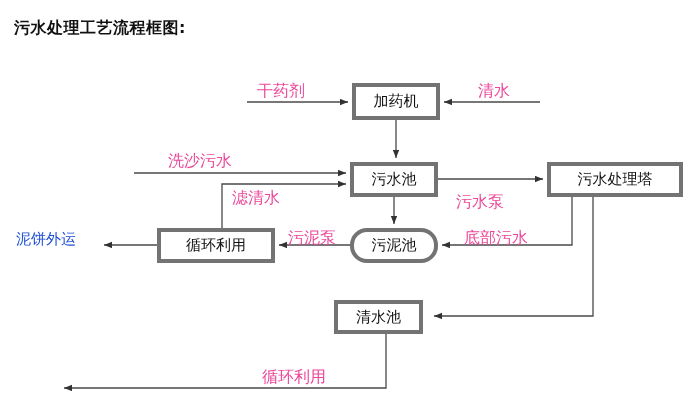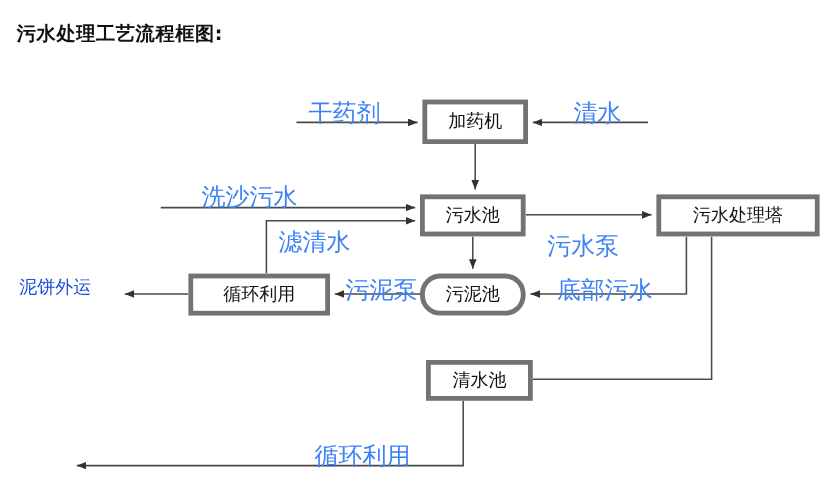--- a/index.html
+++ b/index.html
@@ -45,22 +45,22 @@
     display: flex;
     align-items: center;
     justify-content: center;
     font-size: 15px;
     color: #111111;
     white-space: nowrap;
     z-index: 3;
   }
   .edge-label {
     position: absolute;
-    font-size: 20px;
-    color: #3b82f6;
+    font-size: 16px;
+    color: #ec4899;
     white-space: nowrap;
     z-index: 4;
     background: transparent;
   }
   .terminal-label {
     position: absolute;
     font-size: 15px;
     color: #1d4ed8;
     white-space: nowrap;
     z-index: 4;
@@ -127,21 +127,21 @@
   </div>
 
   <div class="node" style="left:157px;top:228px;width:118px;height:35px;">
     <span>循环利用</span>
   </div>
 
   <div class="node" style="left:350px;top:228px;width:88px;height:35px;border-radius:17px;">
     <span>污泥池</span>
   </div>
 
-  <div class="node" style="left:355px;top:300px;width:89px;height:34px;justify-content:center;">
+  <div class="node" style="left:334px;top:300px;width:89px;height:34px;justify-content:center;">
     <span>清水池</span>
   </div>
 
   <div class="edge-label" style="left:257px;top:81px;">干药剂</div>
 
   <div class="edge-label" style="left:478px;top:81px;">清水</div>
 
   <div class="edge-label" style="left:168px;top:151px;">洗沙污水</div>
 
   <div class="edge-label" style="left:232px;top:188px;">滤清水</div>

